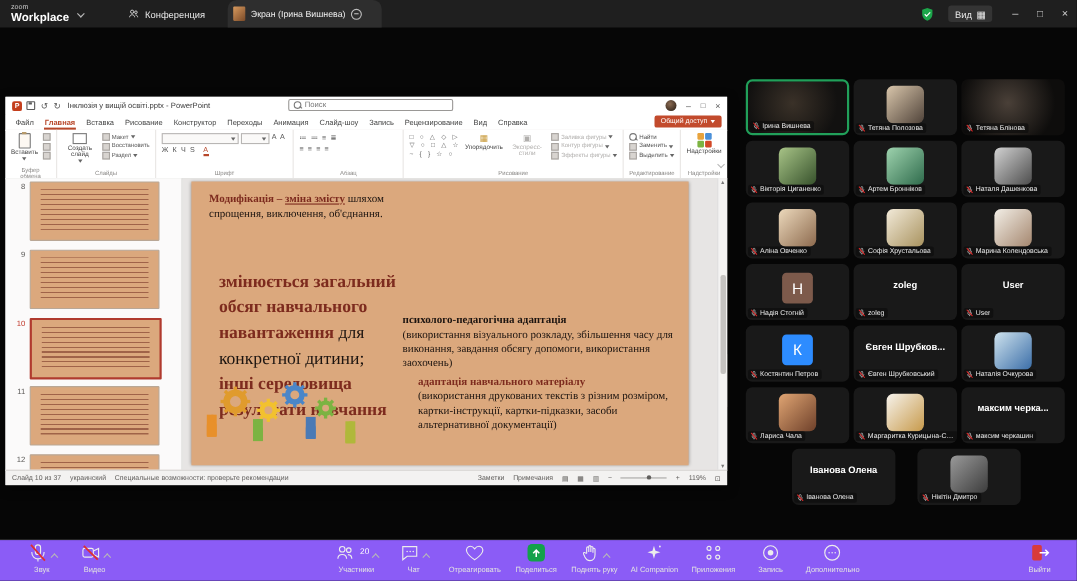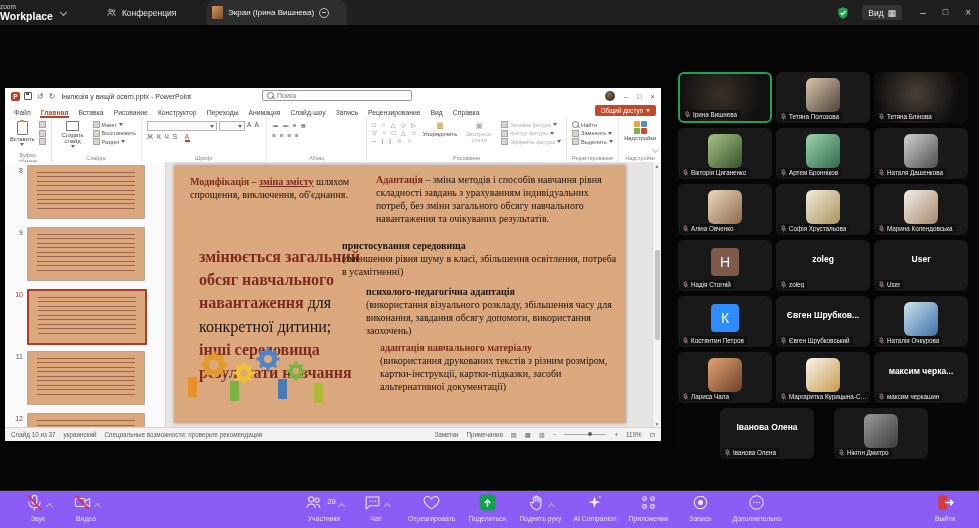--- a/index.html
+++ b/index.html
@@ -1,20 +1,20 @@
 <!DOCTYPE html>
 <html><head>
 <meta charset="utf-8">
 <style>
   html,body{margin:0;padding:0}
   body{width:979px;height:528px;background:#060606;position:relative;overflow:hidden;
        font-family:"Liberation Sans",sans-serif;color:#fff;-webkit-font-smoothing:antialiased}
   
   #topbar{position:absolute;left:0;top:0;width:979px;height:25px;background:#1f1f1f;display:flex;align-items:center}
-  .brand{display:flex;flex-direction:column;line-height:1;}
+  .brand{display:flex;flex-direction:column;line-height:1;margin-left:10px}
   .brand .sm{font-size:6.5px;color:#c8c8c8}
   .brand .lg{font-size:10.5px;font-weight:bold;color:#fff}
   .chev{display:inline-block;width:4px;height:4px;border-right:1.2px solid #b8b8b8;border-bottom:1.2px solid #b8b8b8}
   .chev.down{transform:rotate(45deg)} .chev.up{transform:rotate(-135deg)}
   .tab1{display:flex;align-items:center;gap:5px;margin-left:40px;font-size:8.5px;color:#e6e6e6}
   #screenTab{position:absolute;left:207px;top:0;width:140px;height:25px;background:#2e2e2e;
              border-radius:8px 8px 0 0;display:flex;align-items:center;gap:5px;padding:0 5px;box-sizing:border-box}
   #screenTab .thumb{width:11px;height:13px;border-radius:1px;background:linear-gradient(135deg,#d89a5e,#7a4a28)}
   #screenTab .lbl{font-size:8px;color:#f0f0f0;white-space:nowrap;overflow:hidden}
   .minuscircle{width:8px;height:8px;border:1px solid #bdbdbd;border-radius:50%;position:relative;flex:none}
@@ -400,30 +400,23 @@
     </div>
   <div id="paneScroll">
       <div id="paneThumb"></div>
     </div>
 
   <div id="mainarea">
     <div id="slide">
       <div class="blk" id="bMod">
         <span class="maroon">Модифікація – </span><span class="maroon u">зміна змісту</span><span> шляхом спрощення, виключення, об'єднання.</span>
       </div>
-      <div class="blk" id="bAdapt">
-        <span class="maroon">Адаптація</span><span> – зміна методів і способів навчання рівня складності завдань з урахуванням індивідуальних потреб, без зміни загального обсягу навчального навантаження та очікуваних результатів.</span>
-      </div>
       <div class="blk" id="bLeft">
         <span class="maroon">змінюється загальний обсяг навчального навантаження</span><span style="font-weight:normal"> для конкретної дитини;</span><br>
         <span class="maroon">інші середовища результати навчання</span>
-      </div>
-      <div class="blk" id="bEnv">
-        <span style="font-weight:bold">пристосування середовища</span><br>
-        <span>(зменшення рівня шуму в класі, збільшення освітлення, потреба в усамітненні)</span>
       </div>
       <div class="blk" id="bPsych">
         <span style="font-weight:bold">психолого-педагогічна адаптація</span><br>
         <span>(використання візуального розкладу, збільшення часу для виконання, завдання  обсягу допомоги, використання заохочень)</span>
       </div>
       <div class="blk" id="bMat">
         <span class="maroon">адаптація навчального матеріалу</span><br>
         <span>(використання друкованих текстів з різним розміром, картки-інструкції, картки-підказки, засоби альтернативної документації)</span>
       </div>
       <div class="blk" id="clipart">

